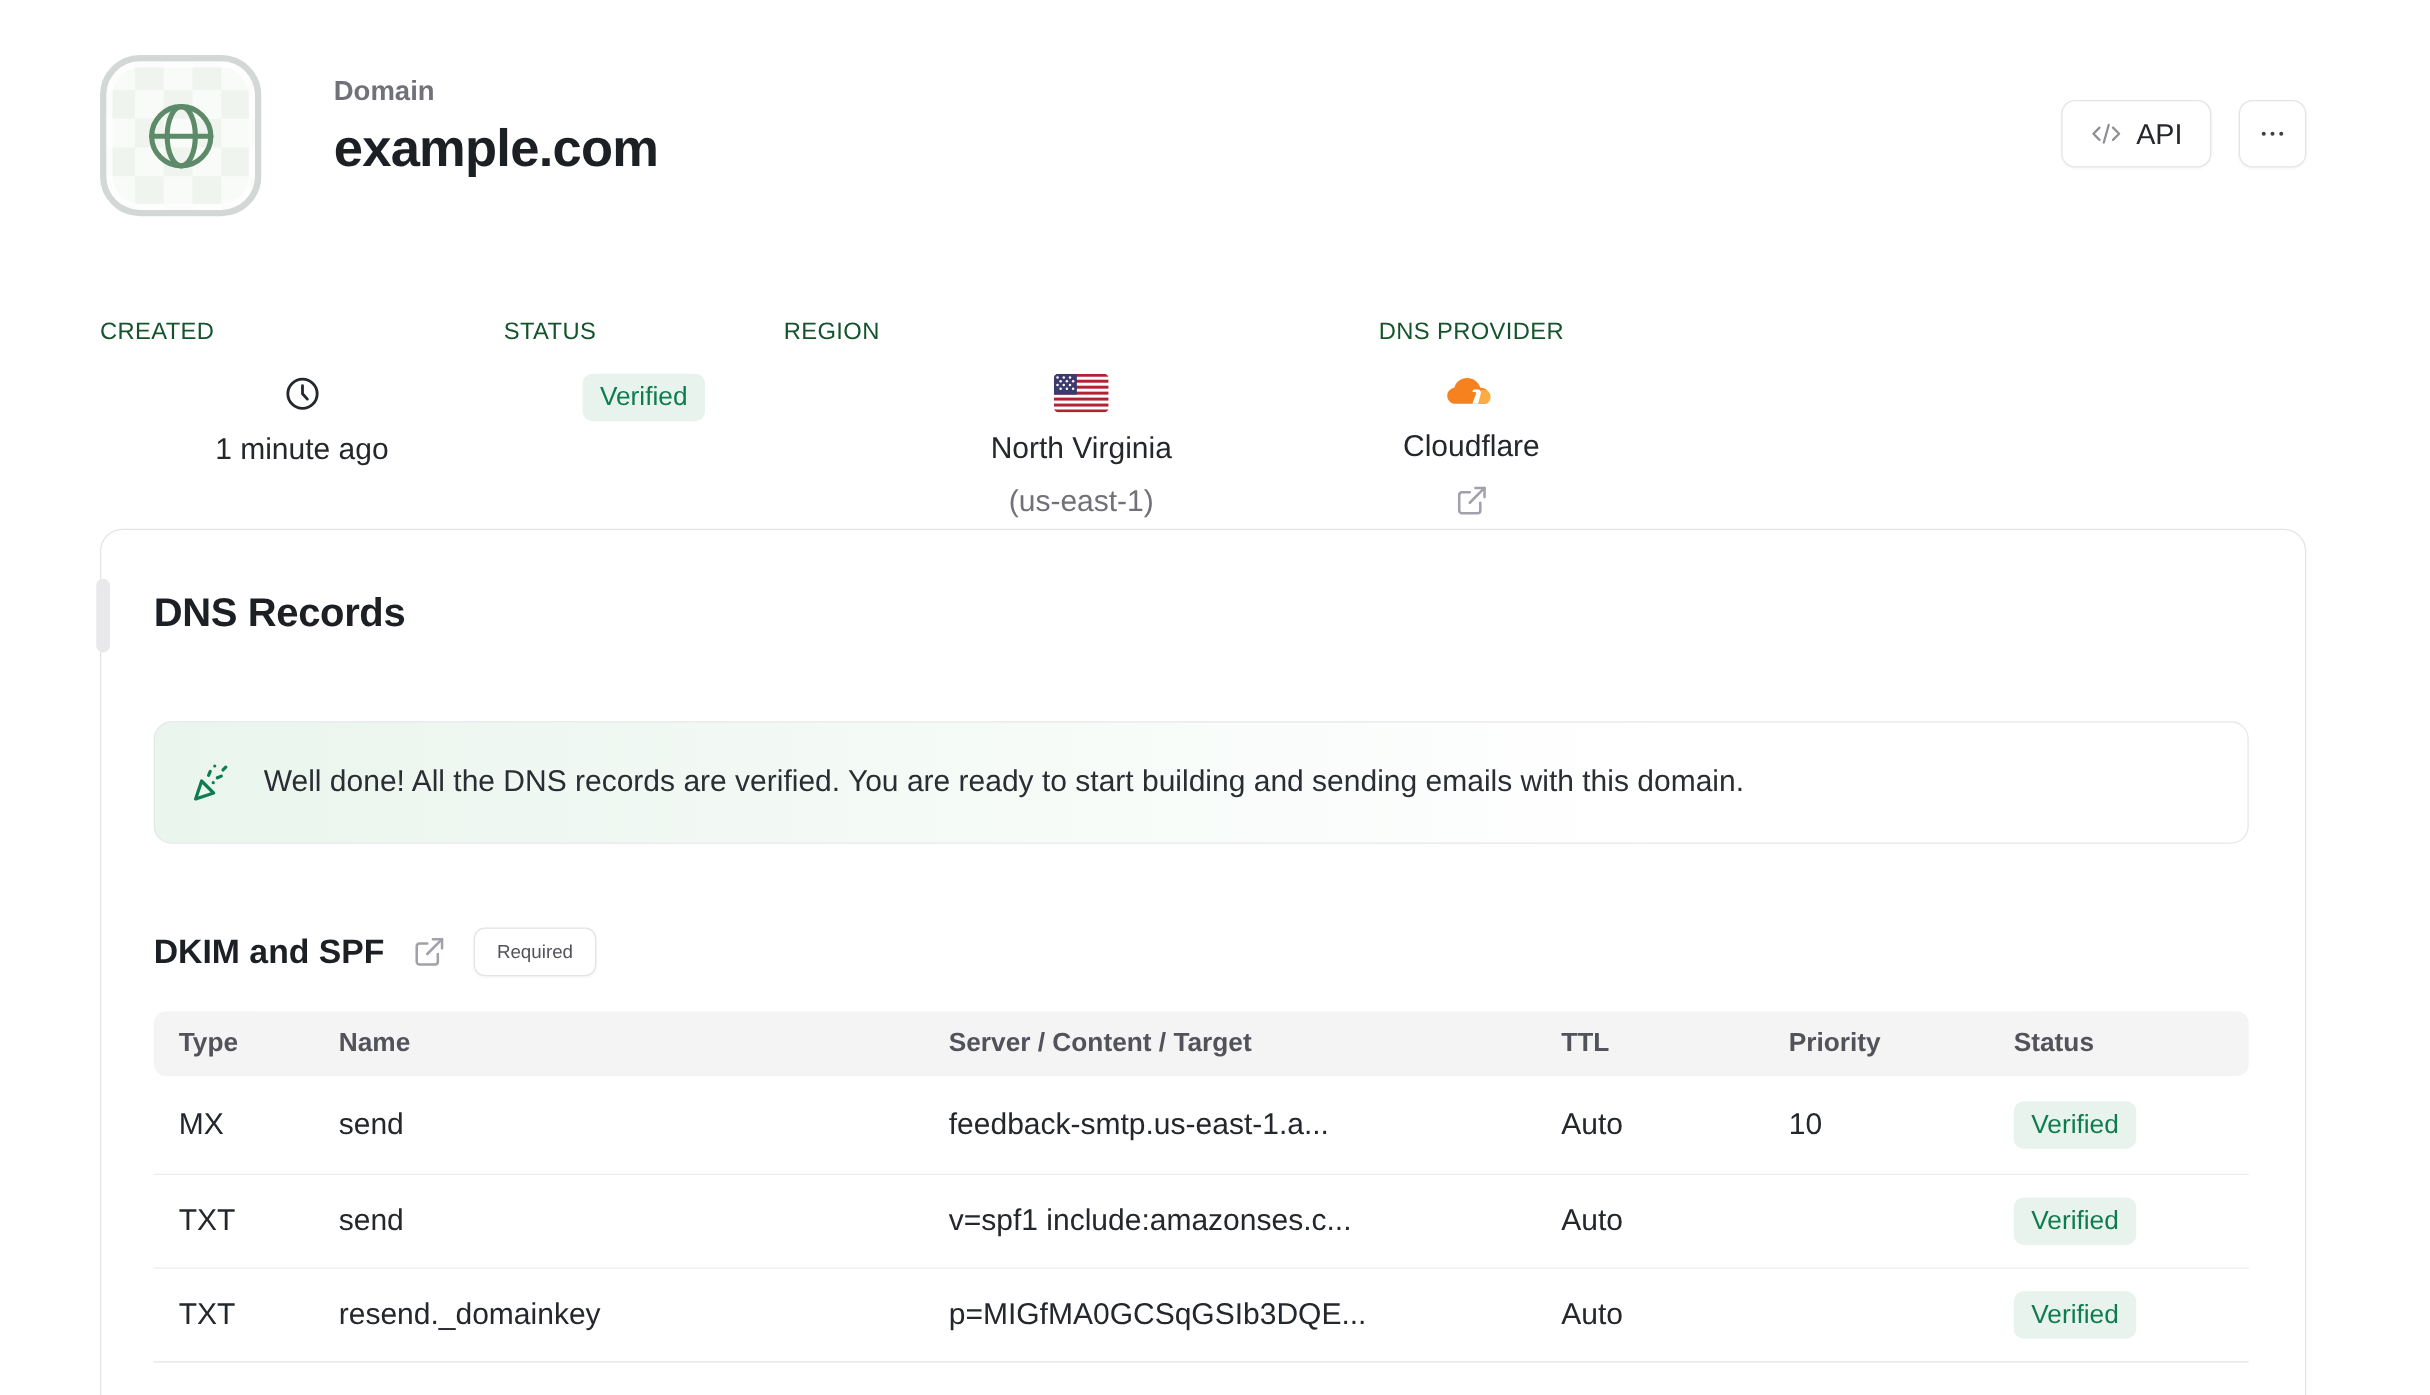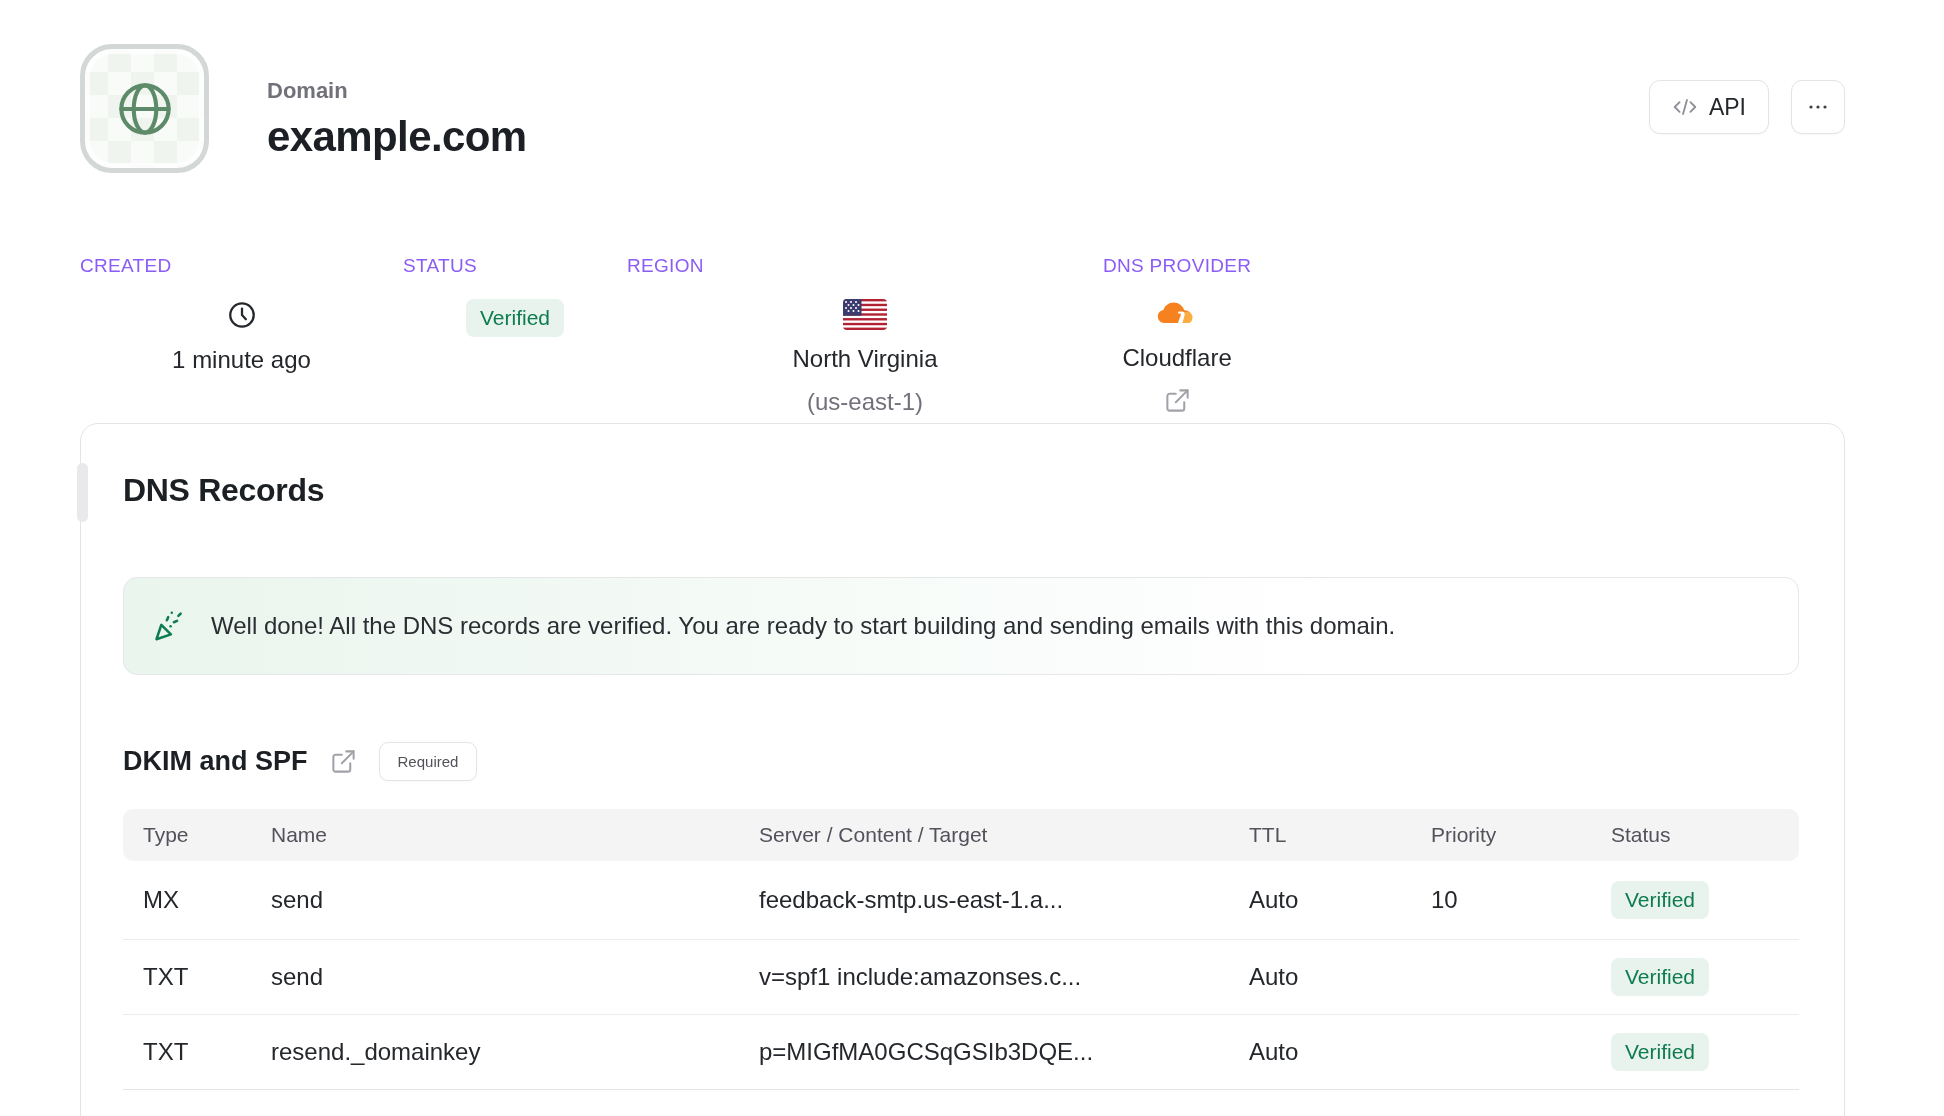--- a/index.html
+++ b/index.html
@@ -11,39 +11,39 @@
   }
 
   
   .avatar {
     position:absolute; left:80px; top:44px; width:129px; height:129px;
     border:5px solid #d3d7d5; border-radius:32px;
     background:repeating-conic-gradient(#eff4ef 0% 25%, #f9fbf9 25% 50%) 0 0/46px 46px;
     display:flex; align-items:center; justify-content:center;
     box-shadow:inset 0 0 0 5px rgba(255,255,255,.75);
   }
-  .title-block { position:absolute; left:267px; top:78px; }
+  .title-block { position:absolute; left:267px; top:60px; }
   .kicker { font-size:22px; font-weight:600; color:#71717a; }
   .page-title { margin-top:9px; font-size:42px; font-weight:700; color:#1c2024; letter-spacing:-0.6px; }
 
   .actions { position:absolute; top:80px; right:99px; display:flex; gap:22px; }
   .btn {
     display:flex; align-items:center; justify-content:center; gap:11px;
     height:54px; border:1px solid #e4e4e7; border-radius:11px; background:#fff;
     font-size:23px; color:#24272b; cursor:pointer; box-shadow:0 1px 2px rgba(0,0,0,.03);
   }
   .btn-api { padding:16px 22px; }
   .btn-more { width:54px; }
 
   
   .meta { position:absolute; left:80px; top:255px; display:flex; }
   .meta-col-created { width:323px; }
   .meta-col-status  { width:224px; }
   .meta-col-region  { width:476px; }
-  .meta-label { font-size:19px; font-weight:500; color:#8b5cf6; letter-spacing:.3px; }
+  .meta-label { font-size:19px; font-weight:500; color:#14532d; letter-spacing:.3px; }
   .meta-value { margin-top:22px; display:flex; align-items:center; gap:15px; font-size:24px; color:#24272b; min-height:42px;flex-direction:column; }
   .meta-muted { color:#71717a; }
   .flag { border-radius:4px; overflow:hidden; display:block; }
 
   .badge-verified {
     display:inline-block; padding:7px 14px; border-radius:8px;
     background:#e7f3ec; color:#0e7b51; font-size:21px; font-weight:500;
   }
 
   
@@ -67,21 +67,21 @@
   .badge-required {
     border:1px solid #e4e4e7; border-radius:9px; padding:10px 18px;
     font-size:15px; color:#52525b; background:#fff; box-shadow:0 1px 2px rgba(0,0,0,.03);
   }
 
   
   .table { margin-top:28px; }
   .tgrid { display:grid; grid-template-columns:148px 488px 490px 182px 180px 1fr; align-items:center; }
   .thead {
     background:#f4f4f5; border-radius:10px; height:52px;
-    font-size:21px; font-weight:400; color:#52525b;
+    font-size:21px; font-weight:700; color:#52525b;
   }
   .trow { height:75px; border-bottom:1px solid #ececef; font-size:24px; color:#24272b; }
   .trow-first { height:79px; }
   .trow-last { border-bottom:1px solid #e4e4e7; }
   .cell-first { padding-left:20px; }
   .row-badge {
     display:inline-block; padding:7px 14px; border-radius:8px;
     background:#e7f3ec; color:#0e7b51; font-size:21px; font-weight:500;
   }
 

